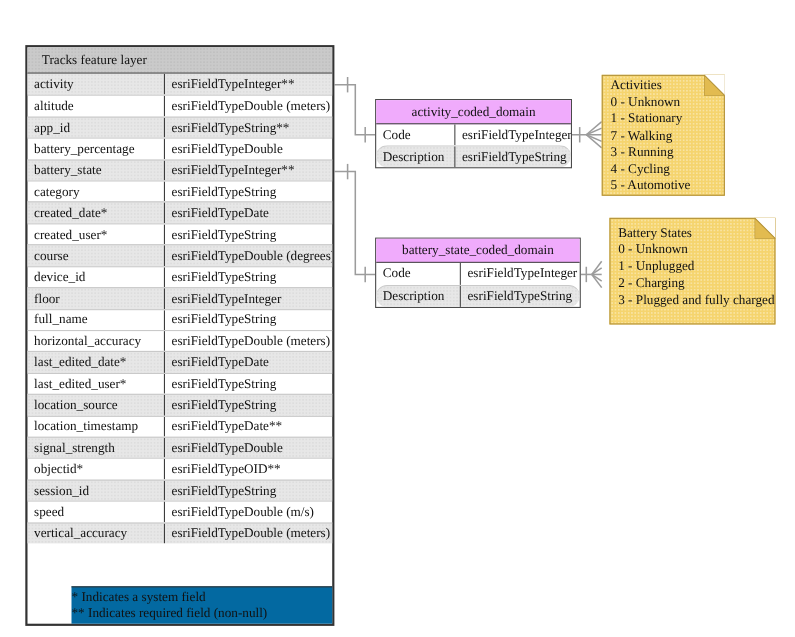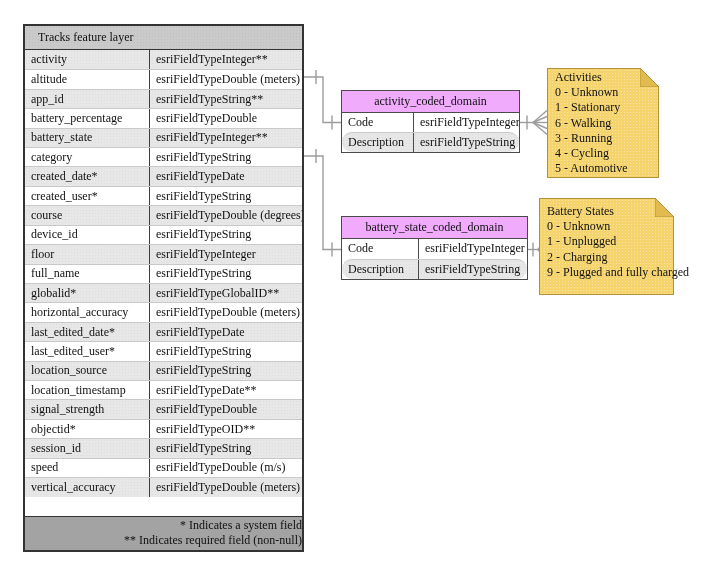--- a/index.html
+++ b/index.html
@@ -3,42 +3,42 @@
 <meta charset="utf-8">
 <style>
   html,body{margin:0;padding:0;background:#ffffff;}
   #canvas{
     position:relative;width:723px;height:579px;background:#fff;overflow:hidden;
     font-family:"Liberation Serif","DejaVu Serif",serif;color:#111;
     font-size:12px;
   }
   
   .schema-table{position:absolute;background:#fff;border:2px solid #333;box-sizing:border-box;}
-  #tracks-table{left:23px;top:24px;width:281px;}
+  #tracks-table{left:23px;top:41px;width:281px;}
   .tbl-title{
     height:23px;line-height:23px;padding-left:13px;
     background:var(--header-fill,#cacaca);
     background-image:radial-gradient(circle, rgba(0,0,0,0.05) 1px, transparent 1px);
     background-size:3px 3px;
     border-bottom:1px solid #333;white-space:nowrap;overflow:hidden;
   }
   #tracks-rows{display:grid;grid-template-rows:repeat(24,1fr);height:466px;}
   .trow{display:flex;border-top:1px solid #c9c9c9;overflow:hidden;}
   .trow:first-child{border-top:none;}
   .trow.alt{
     background:var(--alt-fill,#e7e7e7);
     background-image:radial-gradient(circle, rgba(0,0,0,0.045) 1px, transparent 1px);
     background-size:3px 3px;
   }
   .fcell{width:125px;padding-left:6px;border-right:1px solid #3d3d3d;
          display:flex;align-items:center;white-space:nowrap;box-sizing:border-box;}
   .tcell{flex:1;padding-left:6px;display:flex;align-items:center;white-space:nowrap;overflow:hidden;}
   .tbl-foot{
-    border-top:1px solid #333;height:32px;text-align:right;
-    padding-top:1px;line-height:15px;background:#a3a3a3;
+    border-top:1px solid #333;height:32px;text-align:left;
+    padding-top:1px;line-height:15px;background:#0369a1;margin-left:40px;
   }
   
   .domain-table{position:absolute;background:#fff;border:1.5px solid #4a4a4a;box-sizing:border-box;}
   #activity-domain{left:341px;top:90px;width:179px;}
   #battery-domain{left:341px;top:216px;width:187px;}
   .dom-title{height:21px;line-height:21px;text-align:center;border-bottom:1px solid #4a4a4a;
              background:#f0abfc;white-space:nowrap;overflow:hidden;}
   .drow{display:flex;height:19px;border-top:1px solid #c9c9c9;overflow:hidden;}
   .drow:first-of-type{border-top:none;}
   #battery-domain .drow{height:19.5px;}
@@ -56,21 +56,21 @@
   
   .note{
     position:absolute;box-sizing:border-box;
     background:var(--note-fill,#f5d46e);
     background-image:radial-gradient(circle, rgba(255,255,255,0.35) 1px, transparent 1px);
     background-size:3px 3px;
     border:1px solid var(--note-border,#b2923a);
     padding:1px 7px 16px 7px;line-height:15.2px;
   }
   #activities-note{left:547px;top:68px;width:112px;height:110px;}
-  #battery-note{left:539px;top:198px;width:135px;height:97px;padding-top:5px;}
+  #battery-note{left:554px;top:198px;width:151px;height:97px;padding-top:5px;}
   .note-fold{position:absolute;top:-1px;right:-1px;width:19px;height:19px;}
   .note-title,.note-line{white-space:nowrap;}
   
   #wires{position:absolute;left:0;top:0;pointer-events:none;}
 </style>
 </head>
 <body>
 
 <div id="canvas">
 
@@ -147,24 +147,20 @@
           <div class="tcell">esriFieldTypeString</div>
         </div>
         <div class="trow alt">
           <div class="fcell">floor</div>
           <div class="tcell">esriFieldTypeInteger</div>
         </div>
         <div class="trow">
           <div class="fcell">full_name</div>
           <div class="tcell">esriFieldTypeString</div>
         </div>
-        <div class="trow alt">
-          <div class="fcell">globalid*</div>
-          <div class="tcell">esriFieldTypeGlobalID**</div>
-        </div>
         <div class="trow">
           <div class="fcell">horizontal_accuracy</div>
           <div class="tcell">esriFieldTypeDouble (meters)</div>
         </div>
         <div class="trow alt">
           <div class="fcell">last_edited_date*</div>
           <div class="tcell">esriFieldTypeDate</div>
         </div>
         <div class="trow">
           <div class="fcell">last_edited_user*</div>
@@ -235,34 +231,34 @@
 
   <div class="note" id="activities-note">
     <svg class="note-fold" width="19" height="19">
       <path d="M0,0 L19,0 L19,19 Z" fill="#ffffff"></path>
       <path class="flap" d="M0,0 L19,19 L0,19 Z" fill="#e2bb50" stroke="#b2923a" stroke-width="1"></path>
     </svg>
     <div class="note-title">Activities</div>
     <div class="note-lines" id="activities-note-lines">
         <div class="note-line">0 - Unknown</div>
         <div class="note-line">1 - Stationary</div>
-        <div class="note-line">6 - Walking</div>
+        <div class="note-line">7 - Walking</div>
         <div class="note-line">3 - Running</div>
         <div class="note-line">4 - Cycling</div>
         <div class="note-line">5 - Automotive</div>
       </div>
   </div>
 
   <div class="note" id="battery-note">
     <svg class="note-fold" width="19" height="19">
       <path d="M0,0 L19,0 L19,19 Z" fill="#ffffff"></path>
       <path class="flap" d="M0,0 L19,19 L0,19 Z" fill="#e2bb50" stroke="#b2923a" stroke-width="1"></path>
     </svg>
     <div class="note-title">Battery States</div>
     <div class="note-lines" id="battery-note-lines">
         <div class="note-line">0 - Unknown</div>
         <div class="note-line">1 - Unplugged</div>
         <div class="note-line">2 - Charging</div>
-        <div class="note-line">9 - Plugged and fully charged</div>
+        <div class="note-line">3 - Plugged and fully charged</div>
       </div>
   </div>
 
 </div>
 
 </body></html>

